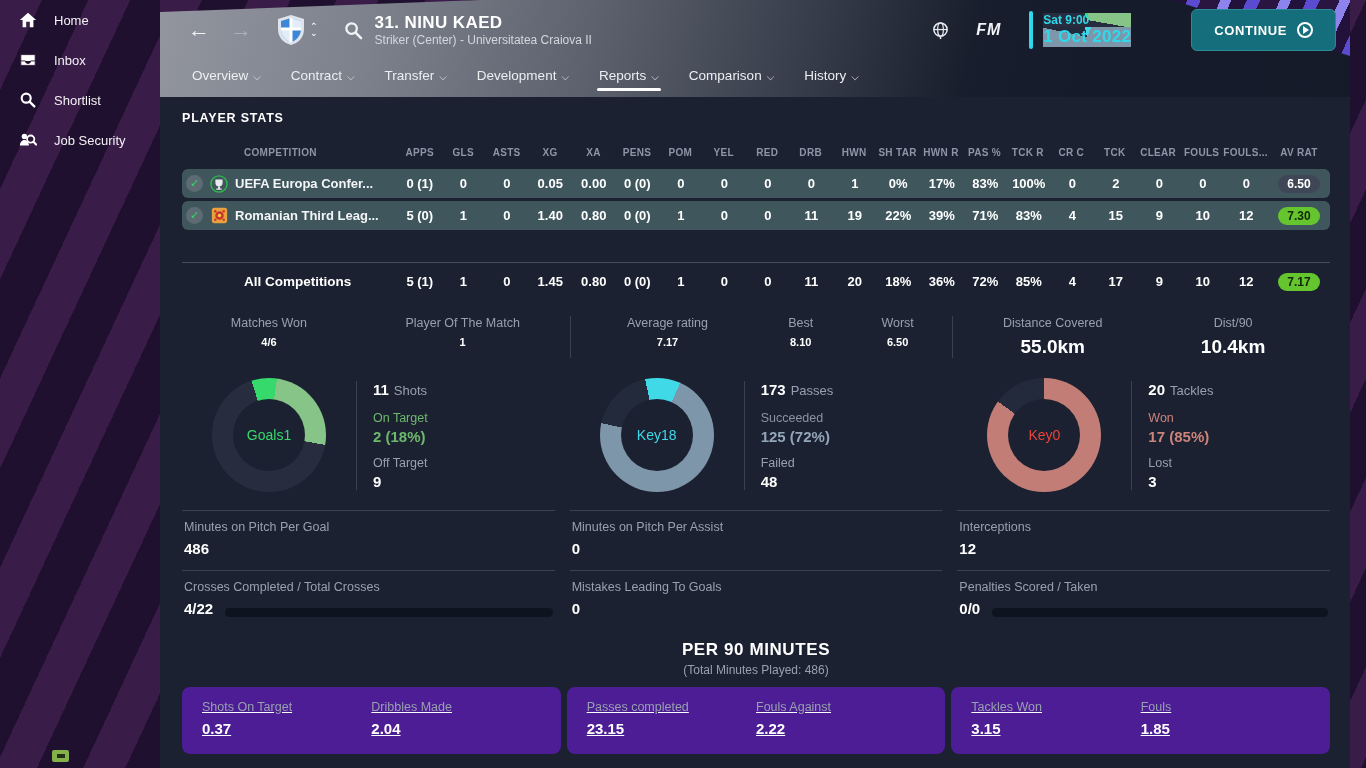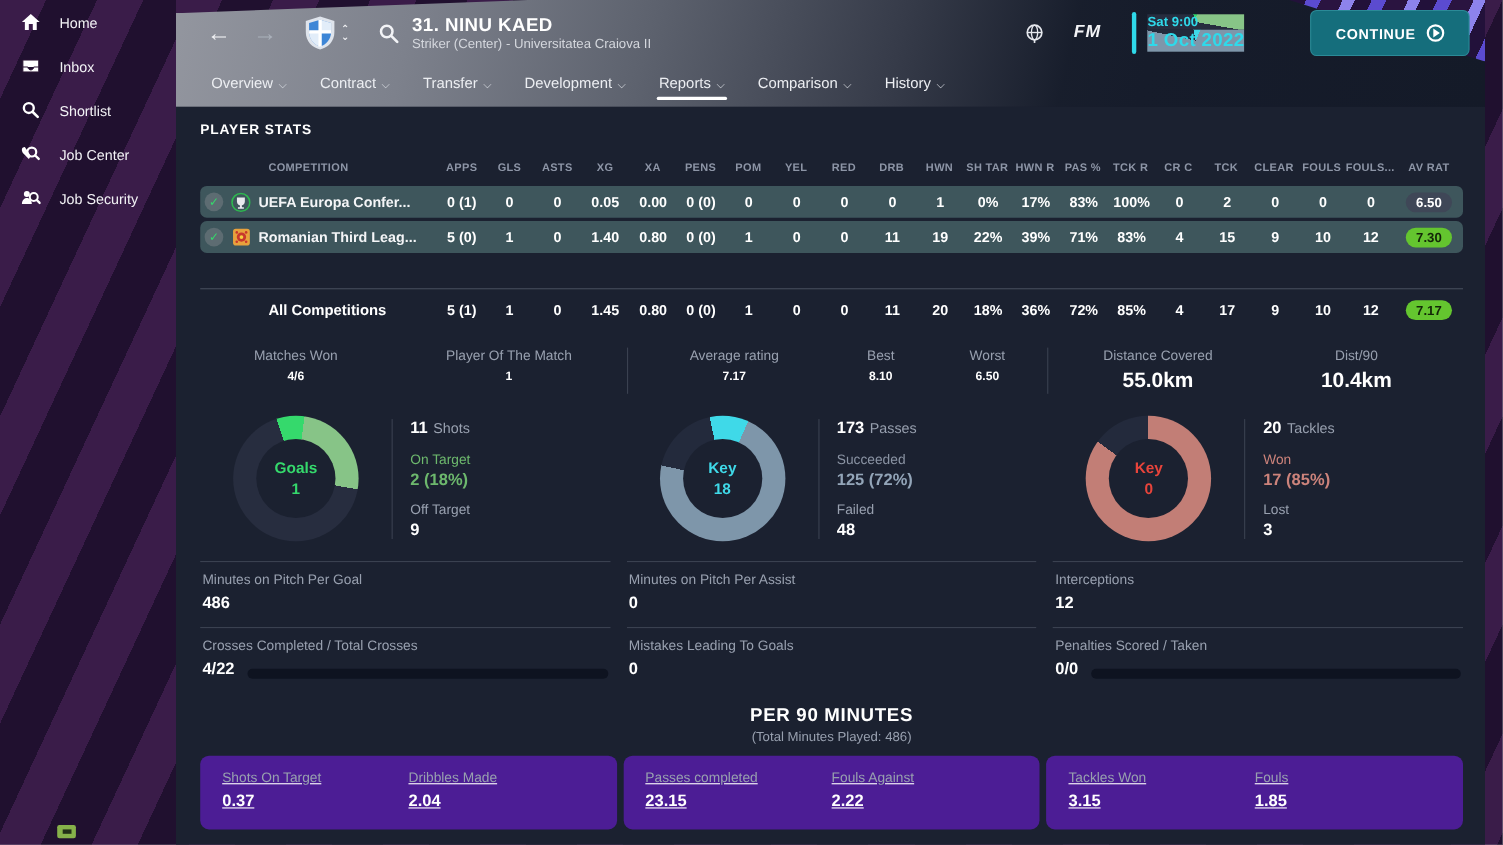--- a/index.html
+++ b/index.html
@@ -93,22 +93,22 @@
   .w1{width:185px}.w2{width:205px}.w3{width:190px}.w4{width:95px}.w5{width:100px}.w6{width:195px}.w7{width:185px}
 
   
   .panels { display:flex; gap:15px; margin-top:12px; }
   .panel { width:376px; display:flex; align-items:center; gap:0; padding:8px 0; }
   .donut { width:114px; height:114px; border-radius:50%; position:relative; margin:0 30px; flex:none; }
   .donut::after { content:""; position:absolute; inset:21px; border-radius:50%; background:#1b2130; }
   .d1 { background:conic-gradient(from -18deg,#35d96c 0 26deg,#87c487 26deg 118deg,#272d3f 118deg 360deg); }
   .d2 { background:conic-gradient(from -12deg,#3fd9e8 0 36deg,#7e96aa 36deg 294deg,#232a3c 294deg 360deg); }
   .d3 { background:conic-gradient(#c27e76 0 306deg,#232a3c 306deg 360deg); }
-  .d-center { position:absolute; inset:0; display:flex; flex-direction:column; align-items:center; justify-content:center; z-index:1;
-    font-weight:700; line-height:1.35; }
+  .d-center { position:absolute; inset:0; display:flex; flex-direction:row; align-items:center; justify-content:center; z-index:1;
+    font-weight:400; line-height:1.35; }
   .d-center .cl { font-size:14px; } .d-center .cv { font-size:14px; }
   .p1 .d-center { color:#35d96c; } .p2 .d-center { color:#3fd9e8; } .p3 .d-center { color:#e8443b; }
   .pstats { border-left:1px solid #3a4150; padding-left:16px; flex:1; }
   .pstats .tot { margin-bottom:12px; }
   .pstats .tot .n { font-size:15px; font-weight:800; color:#fff; }
   .pstats .tot .l { font-size:13px; color:#98a0af; margin-left:5px; }
   .pstats .grp { margin-bottom:11px; }
   .pstats .grp:last-child { margin-bottom:0; }
   .pstats .gl { font-size:12.5px; margin-bottom:3px; }
   .pstats .gv { font-size:15px; font-weight:600; }
@@ -165,30 +165,20 @@
       <svg width="18" height="18" viewBox="0 0 20 20">
           <circle cx="8" cy="8" r="5" fill="none" stroke="#fff" stroke-width="2.4"></circle>
           <line x1="12" y1="12" x2="17" y2="17" stroke="#fff" stroke-width="2.6" stroke-linecap="round"></line>
         </svg>
     </span>
     <span class="lbl">Shortlist</span>
   </div>
   <div class="side-item">
     <span class="side-icon">
       <svg width="18" height="18" viewBox="0 0 20 20">
-          <path d="M4 3 C1 3 0 6 2 9 L8 15 L10 12" fill="#fff"></path>
-          <circle cx="11" cy="8" r="4.5" fill="none" stroke="#fff" stroke-width="2.2"></circle>
-          <line x1="14.5" y1="11.5" x2="18" y2="15" stroke="#fff" stroke-width="2.4" stroke-linecap="round"></line>
-        </svg>
-    </span>
-    <span class="lbl">Job Center</span>
-  </div>
-  <div class="side-item">
-    <span class="side-icon">
-      <svg width="18" height="18" viewBox="0 0 20 20">
           <circle cx="6" cy="6" r="3" fill="#fff"></circle>
           <path d="M1 16 c0-4 3-6 5-6 s5 2 5 6 Z" fill="#fff"></path>
           <circle cx="13" cy="9" r="4" fill="#2a1535" stroke="#fff" stroke-width="2"></circle>
           <line x1="16" y1="12" x2="19" y2="15" stroke="#fff" stroke-width="2.4" stroke-linecap="round"></line>
         </svg>
     </span>
     <span class="lbl">Job Security</span>
   </div>
   <div class="plug-badge"></div>
 </nav>

